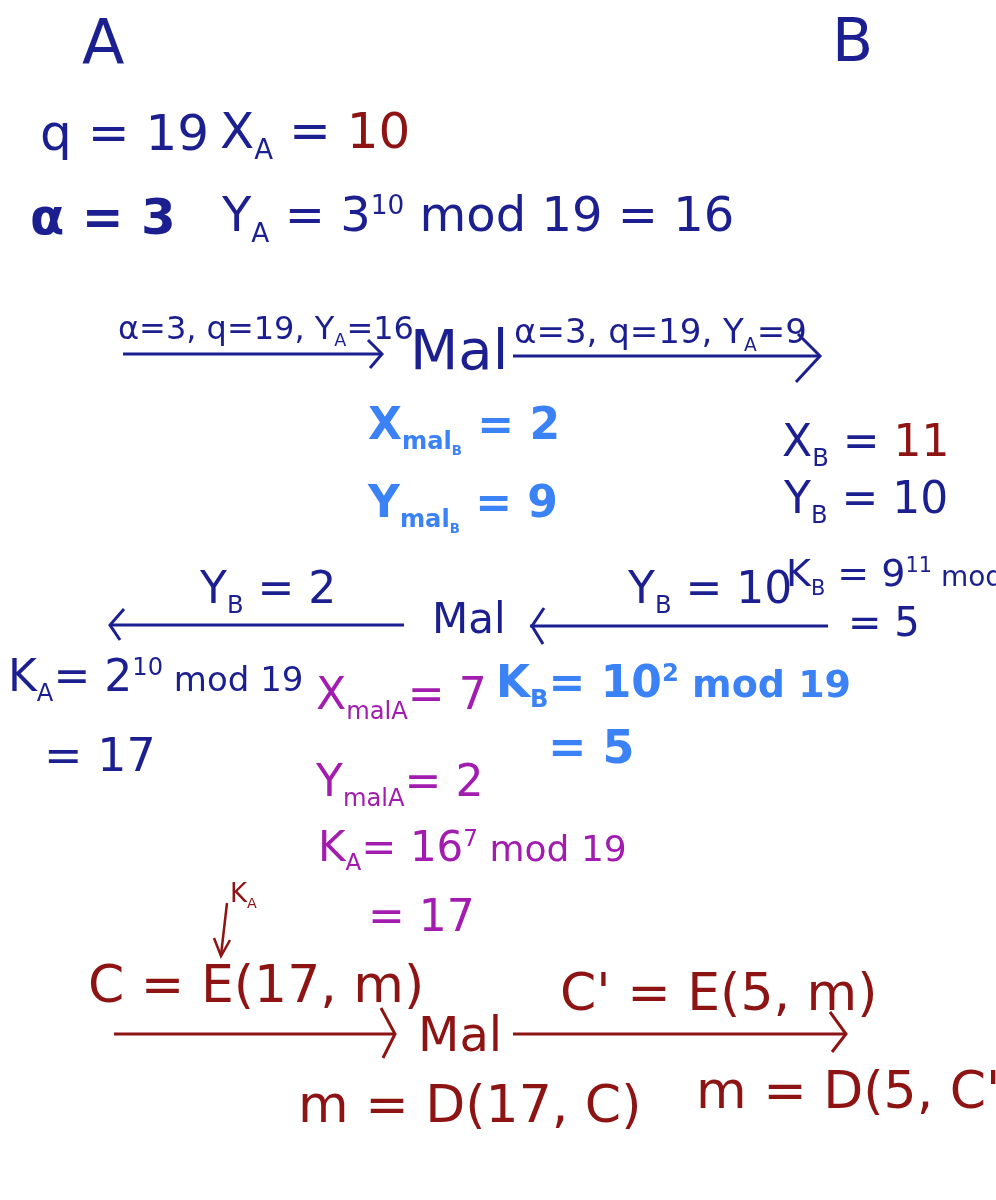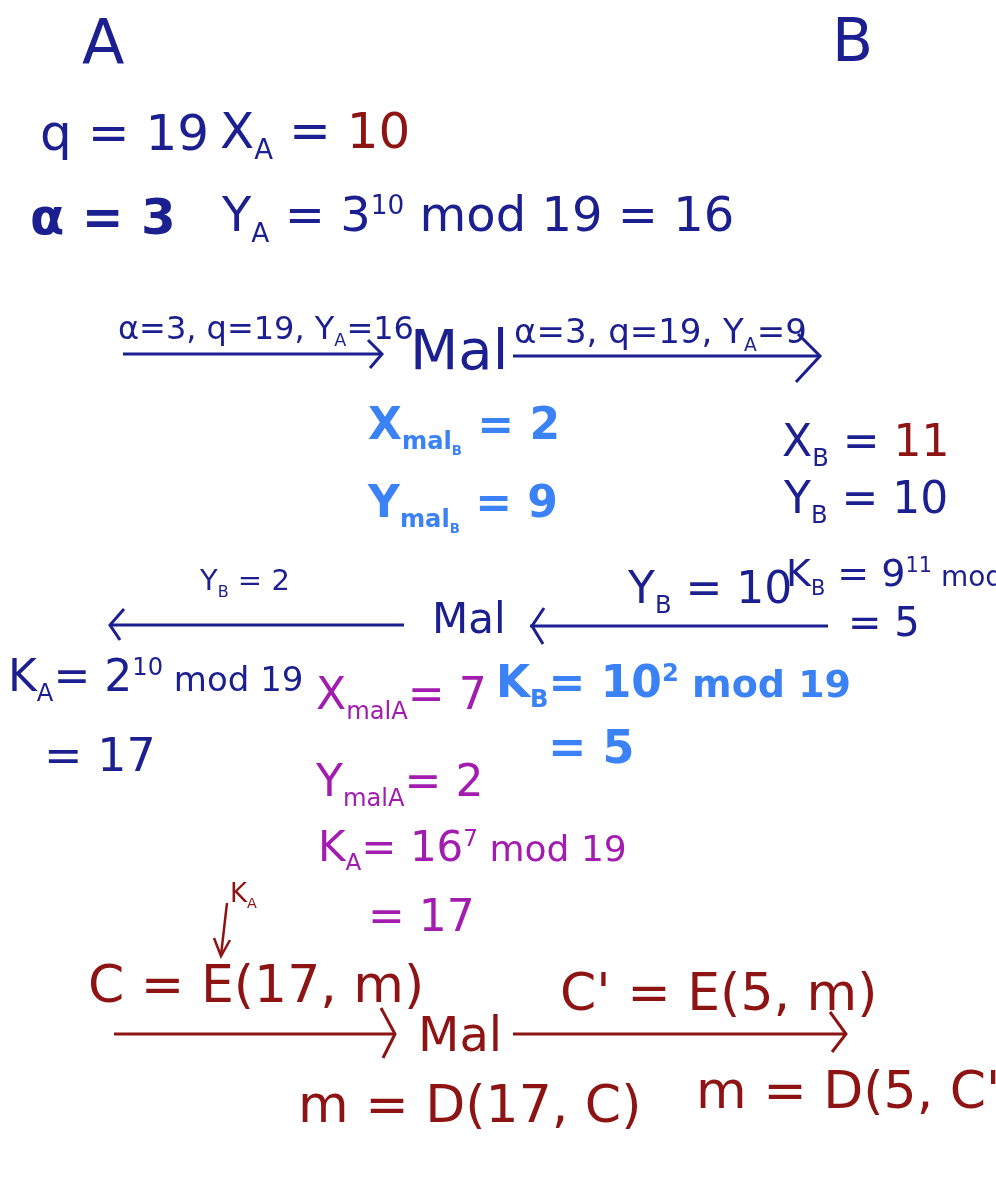--- a/index.html
+++ b/index.html
@@ -94,21 +94,21 @@
   <span>K</span><sub>B</sub><span> = 9</span><sup>11</sup><span style="font-size:28px"> mod 19</span>
 </div>
 <div class="t blue" style="left:848px;top:602px;font-size:40px;">= 5</div>
 
 <div class="t blue" style="left:628px;top:566px;font-size:44px;">
   <span>Y</span><sub>B</sub><span> = 10</span>
 </div>
 
 <div class="t blue" style="left:432px;top:598px;font-size:42px;">Mal</div>
 
-<div class="t blue" style="left:200px;top:566px;font-size:29px;">
+<div class="t blue" style="left:200px;top:566px;font-size:44px;">
   <span>Y</span><sub>B</sub><span> = 2</span>
 </div>
 
 <div class="t blue" style="left:8px;top:654px;font-size:44px;">
   <span>K</span><sub>A</sub><span>= 2</span><sup>10</sup><span style="font-size:34px"> mod 19</span>
 </div>
 <div class="t blue" style="left:44px;top:732px;font-size:46px;">= 17</div>
 
 <div class="t purple" style="left:316px;top:672px;font-size:44px;">
   <span>X</span><sub>malA</sub><span>= 7</span>

